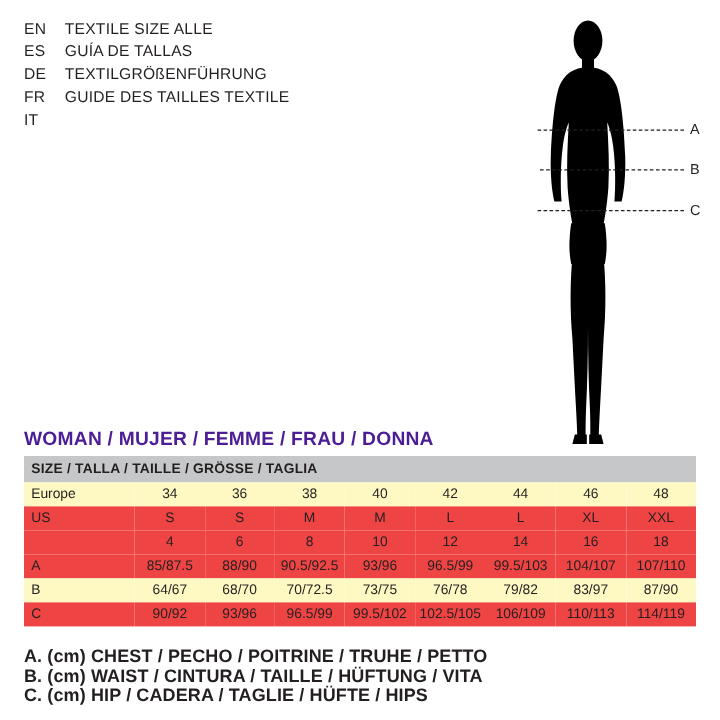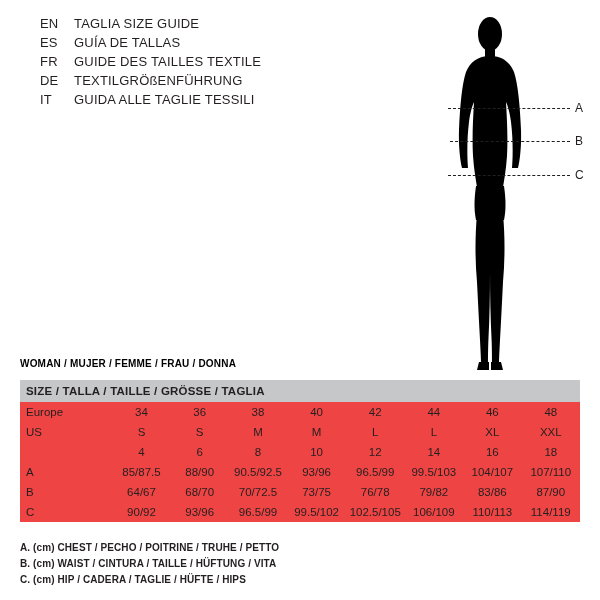--- a/index.html
+++ b/index.html
@@ -28,21 +28,20 @@
     left: 20px;
     top: 14px;
     width: 340px;
   }
   .lang-row {
     display: flex;
     align-items: baseline;
     font-size: 13px;
     line-height: 19px;
     letter-spacing: 0.2px;
-    margin-left: 20px;
   }
   .lang-code {
     width: 34px;
     flex: 0 0 34px;
     color: #231f20;
   }
   .lang-title {
     color: #231f20;
     white-space: nowrap;
   }
@@ -72,24 +71,24 @@
     font-size: 12px;
     color: #231f20;
     line-height: 12px;
   }
 
   
   .woman-heading {
     position: absolute;
     left: 20px;
     top: 358px;
-    font-size: 10px;
+    font-size: 16px;
     font-weight: bold;
     letter-spacing: 0.2px;
-    color: #000000;
+    color: #4c1d95;
   }
 
   
   .size-table {
     position: absolute;
     left: 20px;
     top: 380px;
     width: 560px;
     border-collapse: collapse;
     font-size: 11.5px;
@@ -106,69 +105,68 @@
   }
   .size-table tr.header-row td {
     padding-left: 6px;
     letter-spacing: 0.2px;
     height: 18px;
   }
   .size-table tr.shade td {
     background: #ef4444;
   }
   .size-table tr.plain td {
-    background: #ef4444;
+    background: #fef9c3;
   }
   .size-table td.label-col {
     width: 88px;
     padding-left: 6px;
     text-align: left;
   }
   .size-table td.val {
     width: 59px;
     text-align: center;
   }
 
   
   .notes {
     position: absolute;
     left: 20px;
     top: 540px;
-    font-size: 10px;
+    font-size: 15px;
     font-weight: bold;
     line-height: 16px;
     letter-spacing: 0.1px;
     color: #231f20;
   }
 </style>
 </head>
 <body>
 
 <div class="page">
 
   <div class="lang-block">
     <div class="lang-row">
       <span class="lang-code">EN</span>
-      <span class="lang-title">TAGLIA SIZE GUIDE</span>
+      <span class="lang-title">TEXTILE SIZE ALLE</span>
     </div>
     <div class="lang-row">
       <span class="lang-code">ES</span>
       <span class="lang-title">GUÍA DE TALLAS</span>
     </div>
     <div class="lang-row">
+      <span class="lang-code">DE</span>
+      <span class="lang-title">TEXTILGRÖßENFÜHRUNG</span>
+    </div>
+    <div class="lang-row">
       <span class="lang-code">FR</span>
       <span class="lang-title">GUIDE DES TAILLES TEXTILE</span>
     </div>
     <div class="lang-row">
-      <span class="lang-code">DE</span>
-      <span class="lang-title">TEXTILGRÖßENFÜHRUNG</span>
-    </div>
-    <div class="lang-row">
       <span class="lang-code">IT</span>
-      <span class="lang-title">GUIDA ALLE TAGLIE TESSILI</span>
     </div>
   </div>
 
   <div class="figure-area">
     <svg class="figure-svg" viewBox="0 0 120 365">
       <g fill="#000000">
 
         <ellipse cx="60" cy="24" rx="12" ry="17"></ellipse>
 
         <rect x="55" y="38" width="10" height="12"></rect>
@@ -288,21 +286,21 @@
       </tr>
 
       <tr class="plain">
         <td class="label-col">B</td>
         <td class="val">64/67</td>
         <td class="val">68/70</td>
         <td class="val">70/72.5</td>
         <td class="val">73/75</td>
         <td class="val">76/78</td>
         <td class="val">79/82</td>
-        <td class="val">83/86</td>
+        <td class="val">83/97</td>
         <td class="val">87/90</td>
       </tr>
 
       <tr class="shade">
         <td class="label-col">C</td>
         <td class="val">90/92</td>
         <td class="val">93/96</td>
         <td class="val">96.5/99</td>
         <td class="val">99.5/102</td>
         <td class="val">102.5/105</td>

